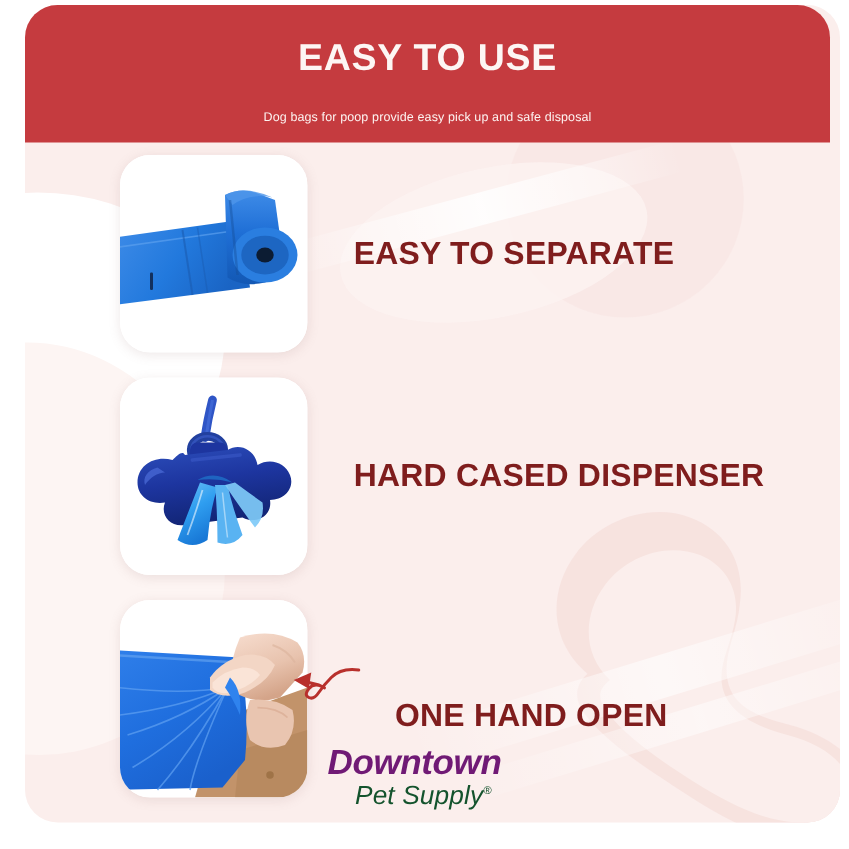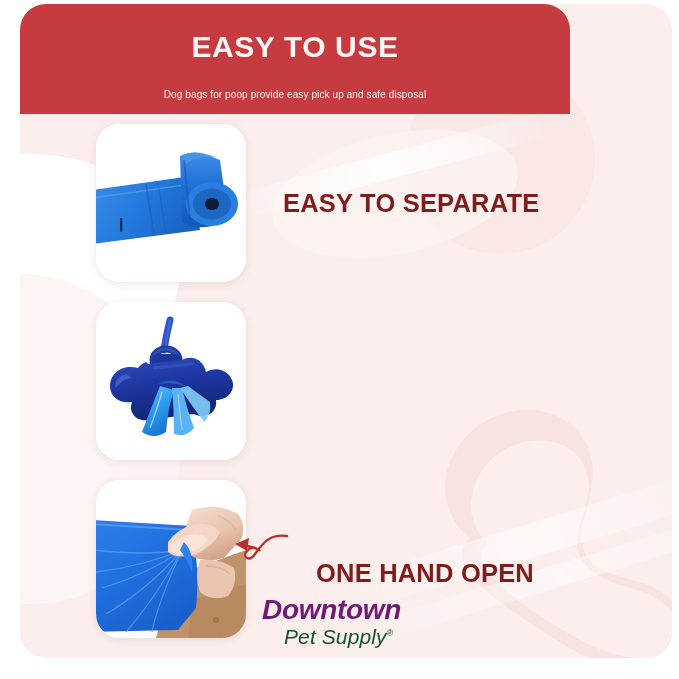--- a/index.html
+++ b/index.html
@@ -87,21 +87,21 @@
   }
   .streak-a { left: 200px; top: 150px; width: 330px; height: 26px; transform: rotate(-15deg); }
   .streak-b { left: 300px; top: 520px; width: 420px; height: 34px; transform: rotate(-17deg); opacity:.7;}
   .streak-c { left: 330px; top: 560px; width: 420px; height: 22px; transform: rotate(-17deg); opacity:.6;}
 
   
   .banner {
     position: absolute;
     left: 20px;
     top: 4px;
-    width: 550px;
+    width: 644px;
     height: 110px;
     background: #c53b3f;
     border-radius: 26px 26px 0 0;
     color: #ffffff;
     text-align: center;
     z-index: 5;
   }
   .banner-title {
     margin: 0;
     padding-top: 28px;
@@ -304,20 +304,21 @@
 
           <path d="M64 84 Q56 104 46 130 Q58 138 70 130 Q72 106 78 88 Z" fill="url(#bagG)"></path>
           <path d="M76 86 Q78 108 78 132 Q90 136 98 126 Q90 104 86 86 Z" fill="#59b3f2"></path>
           <path d="M84 86 Q96 104 108 120 Q116 112 114 100 Q100 90 92 84 Z" fill="#7fcaf7" opacity=".92"></path>
           <path d="M66 90 Q60 110 54 126" stroke="#ffffff" stroke-width="1.4" fill="none" opacity=".55"></path>
           <path d="M82 92 Q84 112 86 128" stroke="#ffffff" stroke-width="1.2" fill="none" opacity=".45"></path>
 
           <path d="M62 82 Q76 74 90 84 Q76 80 62 82 Z" fill="#1e64c0"></path>
         </svg>
       </div>
+      <div class="feature-label">HARD CASED DISPENSER</div>
     </div>
 
     <div class="feature-row">
       <div class="feature-card">
         <svg width="150" height="158" viewBox="0 0 150 158">
           <defs>
             <linearGradient id="bigBagG" x1="0" y1="0" x2="0.6" y2="1">
               <stop offset="0%" stop-color="#2f7fea"></stop>
               <stop offset="55%" stop-color="#1f6ede"></stop>
               <stop offset="100%" stop-color="#1a60cc"></stop>

